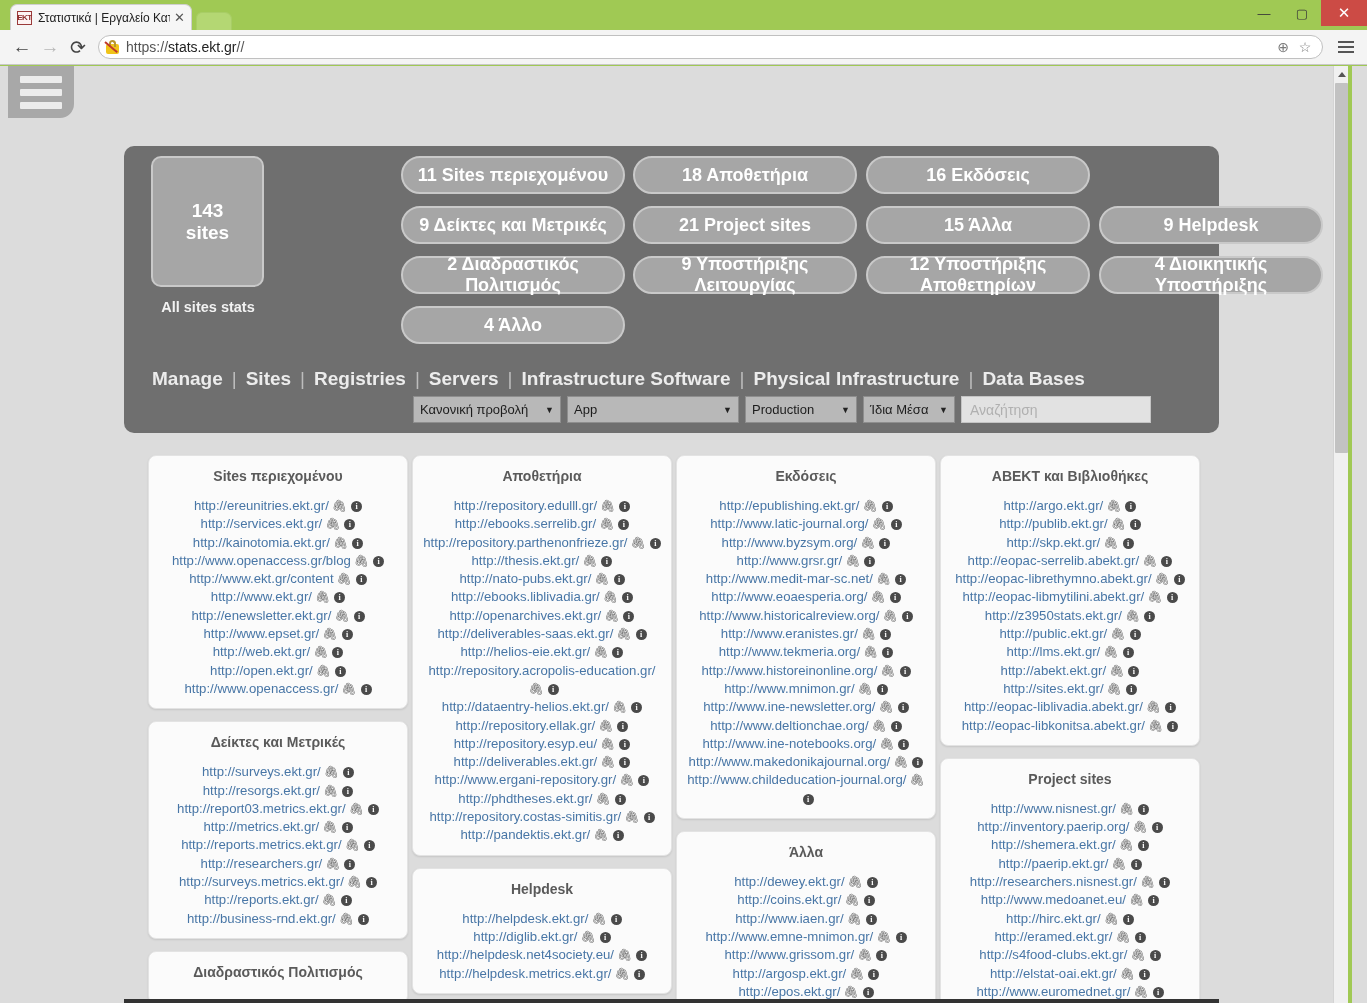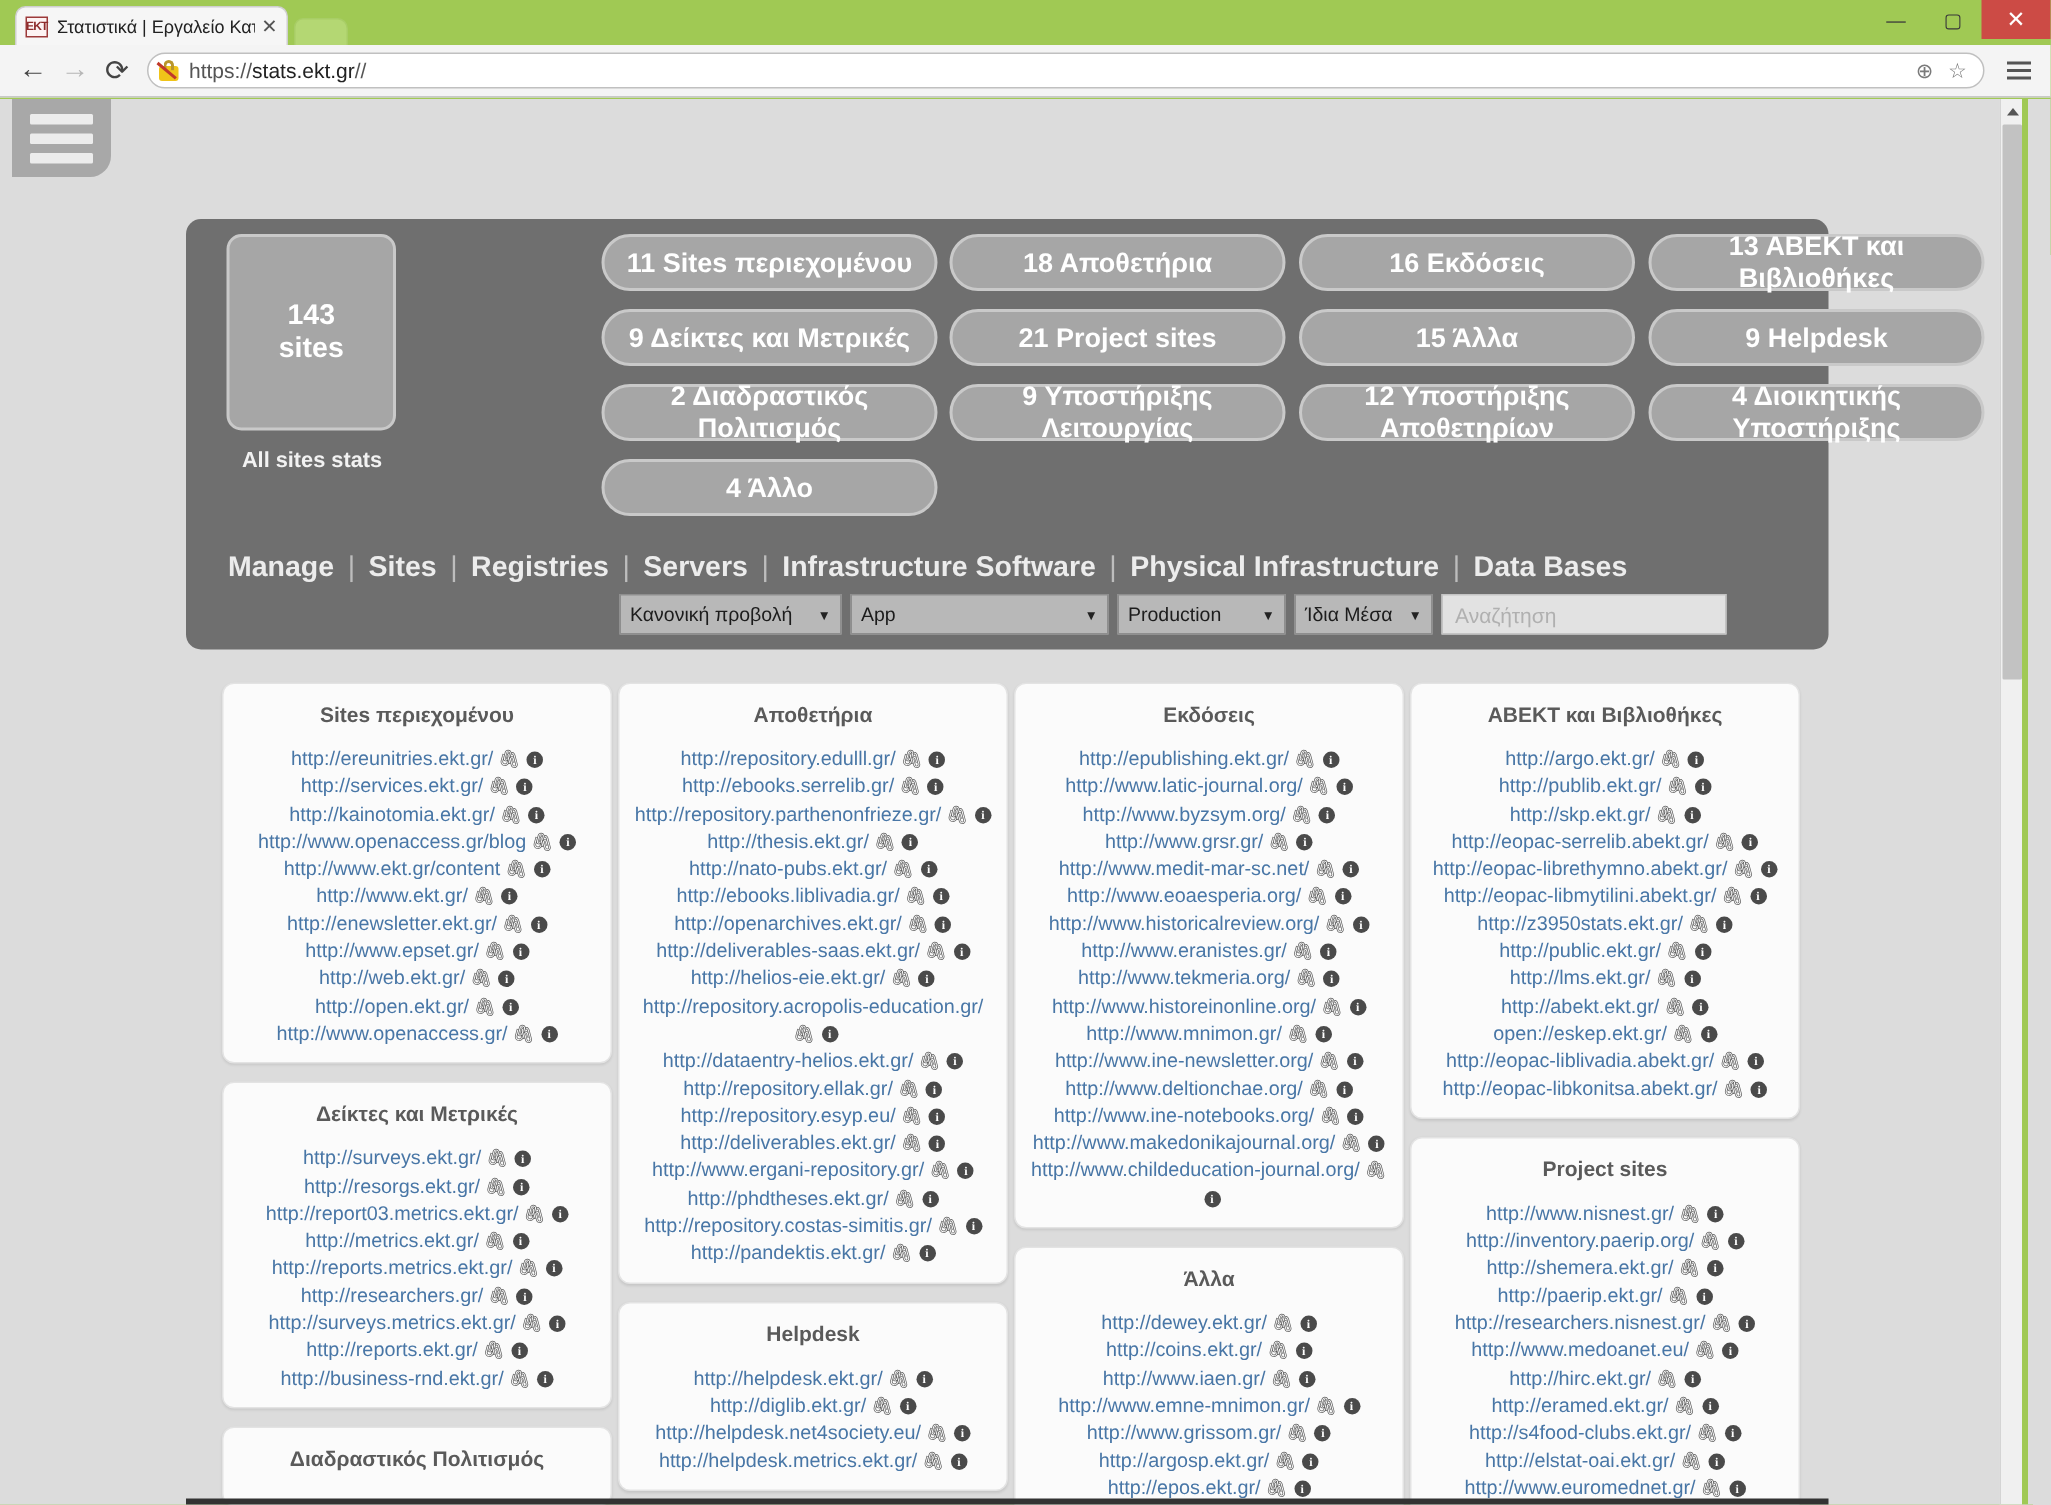--- a/index.html
+++ b/index.html
@@ -280,23 +280,20 @@
         <div id="all-sites-label">All sites stats</div>
 
         <div class="sbtn" style="left:277px;  top:10px;  width:224px;">
             <span>11 Sites περιεχομένου</span>
           </div>
         <div class="sbtn" style="left:509px;  top:10px;  width:224px;">
             <span>18 Αποθετήρια</span>
           </div>
         <div class="sbtn" style="left:742px;  top:10px;  width:224px;">
             <span>16 Εκδόσεις</span>
-          </div>
-        <div class="sbtn" style="left:975px;  top:10px;  width:224px;">
-            <span>13 ΑΒΕΚΤ και Βιβλιοθήκες</span>
           </div>
 
         <div class="sbtn" style="left:277px;  top:60px;  width:224px;">
             <span>9 Δείκτες και Μετρικές</span>
           </div>
         <div class="sbtn" style="left:509px;  top:60px;  width:224px;">
             <span>21 Project sites</span>
           </div>
         <div class="sbtn" style="left:742px;  top:60px;  width:224px;">
             <span>15 Άλλα</span>
@@ -460,21 +457,21 @@
               <div class="linkrow"><a>http://argo.ekt.gr/</a><span class="ico-clip">🖇</span><span class="ico-info">i</span></div>
               <div class="linkrow"><a>http://publib.ekt.gr/</a><span class="ico-clip">🖇</span><span class="ico-info">i</span></div>
               <div class="linkrow"><a>http://skp.ekt.gr/</a><span class="ico-clip">🖇</span><span class="ico-info">i</span></div>
               <div class="linkrow"><a>http://eopac-serrelib.abekt.gr/</a><span class="ico-clip">🖇</span><span class="ico-info">i</span></div>
               <div class="linkrow"><a>http://eopac-librethymno.abekt.gr/</a><span class="ico-clip">🖇</span><span class="ico-info">i</span></div>
               <div class="linkrow"><a>http://eopac-libmytilini.abekt.gr/</a><span class="ico-clip">🖇</span><span class="ico-info">i</span></div>
               <div class="linkrow"><a>http://z3950stats.ekt.gr/</a><span class="ico-clip">🖇</span><span class="ico-info">i</span></div>
               <div class="linkrow"><a>http://public.ekt.gr/</a><span class="ico-clip">🖇</span><span class="ico-info">i</span></div>
               <div class="linkrow"><a>http://lms.ekt.gr/</a><span class="ico-clip">🖇</span><span class="ico-info">i</span></div>
               <div class="linkrow"><a>http://abekt.ekt.gr/</a><span class="ico-clip">🖇</span><span class="ico-info">i</span></div>
-              <div class="linkrow"><a>open://eskep.ekt.gr/</a><span class="ico-clip">🖇</span><span class="ico-info">i</span></div>
+              <div class="linkrow"><a>http://sites.ekt.gr/</a><span class="ico-clip">🖇</span><span class="ico-info">i</span></div>
               <div class="linkrow"><a>http://eopac-liblivadia.abekt.gr/</a><span class="ico-clip">🖇</span><span class="ico-info">i</span></div>
               <div class="linkrow"><a>http://eopac-libkonitsa.abekt.gr/</a><span class="ico-clip">🖇</span><span class="ico-info">i</span></div>
             </div>
           <div class="panel">
               <div class="panel-title">Project sites</div>
               <div class="linkrow"><a>http://www.nisnest.gr/</a><span class="ico-clip">🖇</span><span class="ico-info">i</span></div>
               <div class="linkrow"><a>http://inventory.paerip.org/</a><span class="ico-clip">🖇</span><span class="ico-info">i</span></div>
               <div class="linkrow"><a>http://shemera.ekt.gr/</a><span class="ico-clip">🖇</span><span class="ico-info">i</span></div>
               <div class="linkrow"><a>http://paerip.ekt.gr/</a><span class="ico-clip">🖇</span><span class="ico-info">i</span></div>
               <div class="linkrow"><a>http://researchers.nisnest.gr/</a><span class="ico-clip">🖇</span><span class="ico-info">i</span></div>

